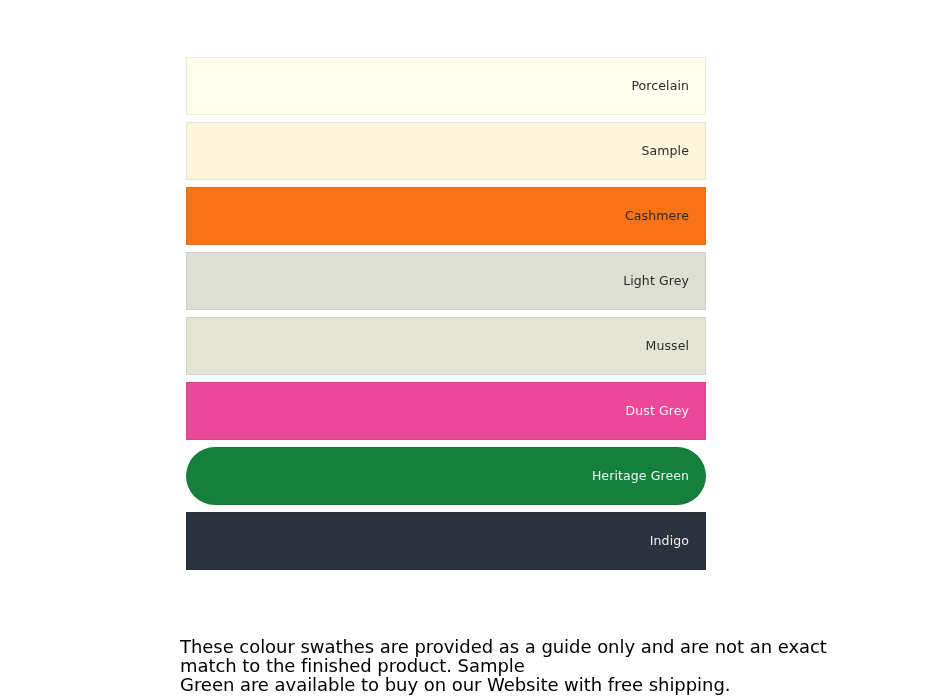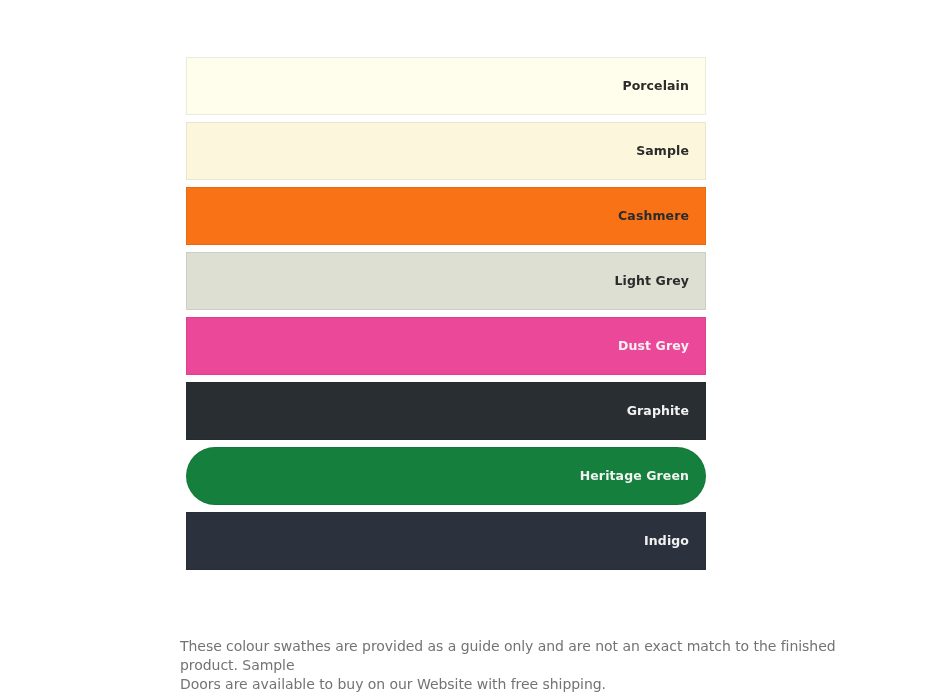--- a/index.html
+++ b/index.html
@@ -18,21 +18,20 @@
     position: relative;
     width: 933px;
     height: 700px;
     background: #ffffff;
   }
   #swatch-list {
     position: absolute;
     left: 186px;
     top: 57px;
     width: 480px;
-    font-weight: bold;
   }
   .swatch {
     position: relative;
     box-sizing: border-box;
     width: 520px;
     height: 58px;
     margin-bottom: 7px;
     display: flex;
     align-items: center;
     justify-content: flex-end;
@@ -47,23 +46,23 @@
     user-select: none;
   }
   .swatch.dark-text .swatch-label { color: #2b2b2b; }
   .swatch.light-text .swatch-label { color: #f2f2f2; }
 
   #disclaimer {
     position: absolute;
     left: 180px;
     top: 637px;
     width: 680px;
-    font-size: 14px;
+    font-size: 18px;
     line-height: 19px;
-    color: #737373;
+    color: #000000;
     letter-spacing: -0.05px;
   }
   #disclaimer p {
     margin: 0;
   }
 </style>
 </head>
 <body>
 
 <div id="page">
@@ -74,32 +73,32 @@
       </div>
       <div class="swatch dark-text" style="background: rgb(252, 247, 220);">
         <span class="swatch-label">Sample</span>
       </div>
       <div class="swatch dark-text" style="background: #f97316;">
         <span class="swatch-label">Cashmere</span>
       </div>
       <div class="swatch dark-text" style="background: rgb(222, 223, 211);">
         <span class="swatch-label">Light Grey</span>
       </div>
+      <div class="swatch dark-text" style="background: rgb(229, 229, 212);">
+        <span class="swatch-label">Mussel</span>
+      </div>
       <div class="swatch light-text" style="background: #ec4899;">
         <span class="swatch-label">Dust Grey</span>
-      </div>
-      <div class="swatch light-text" style="background: rgb(41, 46, 51);">
-        <span class="swatch-label">Graphite</span>
       </div>
       <div class="swatch light-text" style="background: #15803d; border-radius: 29px;">
         <span class="swatch-label">Heritage Green</span>
       </div>
       <div class="swatch light-text" style="background: rgb(44, 50, 61);">
         <span class="swatch-label">Indigo</span>
       </div>
     </div>
 
   <div id="disclaimer">
     <p>These colour swathes are provided as a guide only and are not an exact match to the finished product.  Sample</p>
-    <p>Doors are available to buy on our Website with free shipping.</p>
+    <p>Green are available to buy on our Website with free shipping.</p>
   </div>
 
 </div>
 
 </body></html>

